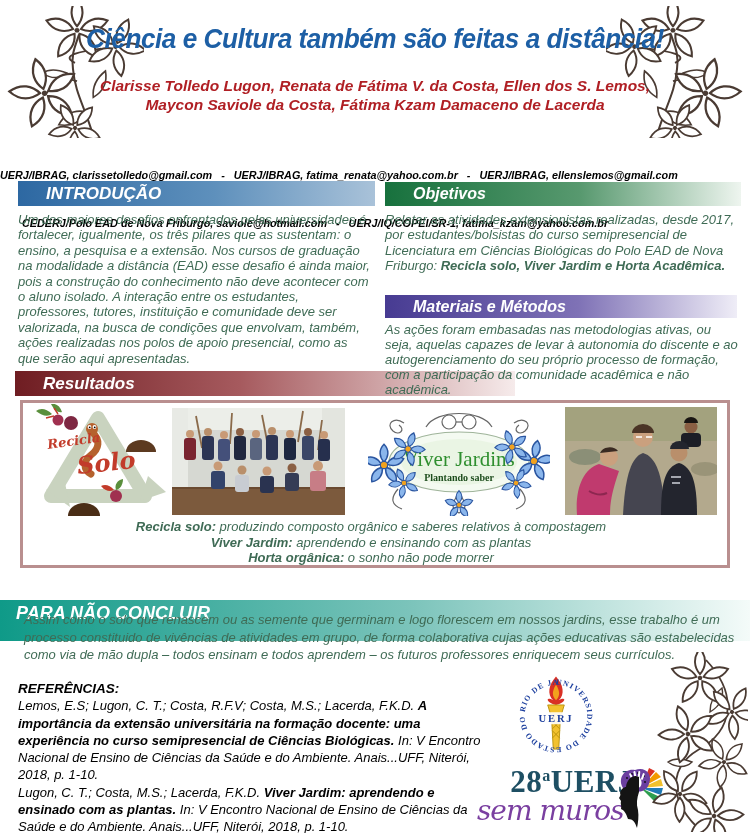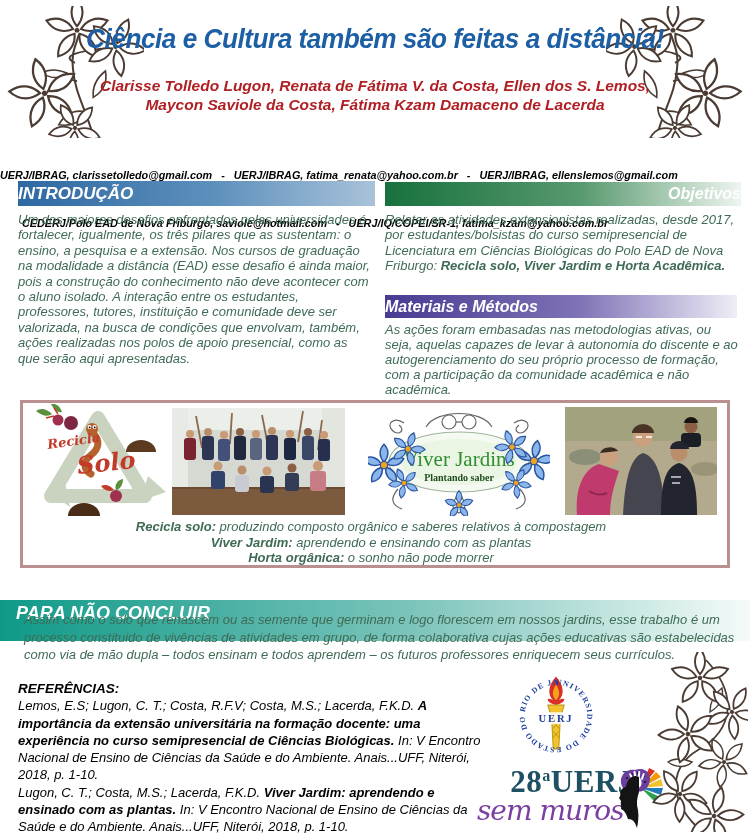--- a/index.html
+++ b/index.html
@@ -9,25 +9,25 @@
 
   
   .title{top:24px;left:55px;width:640px;text-align:center;font-size:27px;font-weight:bold;
          font-style:italic;color:#1d5fa5;letter-spacing:-0.5px;transform:scaleX(0.97);}
   .authors{top:76px;left:0;width:750px;text-align:center;font-size:15.5px;font-weight:bold;
            font-style:italic;color:#b01f24;line-height:19px;}
   .affil{top:135px;left:0;width:630px;text-align:center;font-size:10.8px;font-weight:bold;
          font-style:italic;color:#000;line-height:16px;white-space:pre;}
 
   
-  .bar{color:#fff;font-weight:bold;font-style:italic;box-sizing:border-box;padding-left:0;}
+  .bar{color:#fff;font-weight:bold;font-style:italic;box-sizing:border-box;padding-left:28px;}
   .bar-intro{top:181px;left:18px;width:357px;height:25px;line-height:25px;font-size:17px;
      background:linear-gradient(to right,#2d68a2 0%,#5e90bc 55%,#a9c2d9 100%);}
   .bar-obj{top:182px;left:385px;width:356px;height:24px;line-height:24px;font-size:16px;
-     background:linear-gradient(to right,#17713d 0%,#58996f 55%,#eef5ef 100%);text-align:right;}
+     background:linear-gradient(to right,#17713d 0%,#58996f 55%,#eef5ef 100%);}
   .bar-mat{top:295px;left:385px;width:352px;height:23px;line-height:23px;font-size:16px;
      background:linear-gradient(to right,#473b92 0%,#7f72b6 55%,#efedf7 100%);}
   .bar-res{top:371px;left:15px;width:500px;height:25px;line-height:25px;font-size:17px;
      background:linear-gradient(to right,#6f1d22 0%,#a65a5e 45%,#f6ebeb 100%);}
   .bar-conc{top:600px;left:0;width:750px;height:41px;line-height:27px;font-size:18px;padding-left:16px;
      background:linear-gradient(to right,#0f9a88 0%,#7cc4bb 55%,#f4fbf9 100%);}
 
   
   .green-text{font-size:13px;font-style:italic;color:#3f6b55;line-height:15.4px;}
   .intro-body{top:212px;left:18px;width:352px;}
@@ -109,20 +109,21 @@
     <div>Maycon Saviole da Costa, Fátima Kzam Damaceno de Lacerda</div>
   </div>
   <div class="abs affil">
     <div>UERJ/IBRAG, clarissetolledo@gmail.com   -   UERJ/IBRAG, fatima_renata@yahoo.com.br   -   UERJ/IBRAG, ellenslemos@gmail.com</div>
     <div>CEDERJ/Polo EAD de Nova Friburgo, saviole@hotmail.com   -   UERJ/IQ/COPEI/SR-1, fatima_kzam@yahoo.com.br</div>
   </div>
 
   <div class="abs bar bar-intro">INTRODUÇÃO</div>
   <div class="abs bar bar-obj">Objetivos</div>
   <div class="abs bar bar-mat">Materiais e Métodos</div>
+  <div class="abs bar bar-res">Resultados</div>
   <div class="abs bar bar-conc">PARA NÃO CONCLUIR</div>
 
   <div class="abs green-text intro-body">Um dos maiores desafios enfrentados pelas universidades é fortalecer, igualmente, os três pilares que as sustentam: o ensino, a pesquisa e a extensão. Nos cursos de graduação na modalidade a distância (EAD) esse desafio é ainda maior, pois a construção do conhecimento não deve acontecer com o aluno isolado. A interação entre os estudantes, professores, tutores, instituição e comunidade deve ser valorizada, na busca de condições que envolvam, também, ações realizadas nos polos de apoio presencial, como as que serão aqui apresentadas.</div>
   <div class="abs green-text obj-body"><span>Relatar as atividades extensionistas realizadas, desde 2017, por estudantes/bolsistas do curso semipresencial de Licenciatura em Ciências Biológicas do Polo EAD de Nova Friburgo: </span><b>Recicla solo, Viver Jardim e Horta Acadêmica.</b></div>
   <div class="abs green-text mat-body">As ações foram embasadas nas metodologias ativas, ou seja, aquelas capazes de levar à autonomia do discente e ao autogerenciamento do seu próprio processo de formação, com a participação da comunidade acadêmica e não acadêmica.</div>
   <div class="abs green-text conc-body">Assim como o solo que renascem ou as semente que germinam e logo florescem em nossos jardins, esse trabalho é um processo constituido de vivências de atividades em grupo, de forma colaborativa cujas ações educativas são estabelecidas como via de mão dupla – todos ensinam e todos aprendem – os futuros professores enriquecem seus currículos.</div>
 
   <div class="abs results-box"></div>
 
   <svg class="abs" style="top:404px;left:28px" width="140" height="114" viewBox="0 0 140 114">

